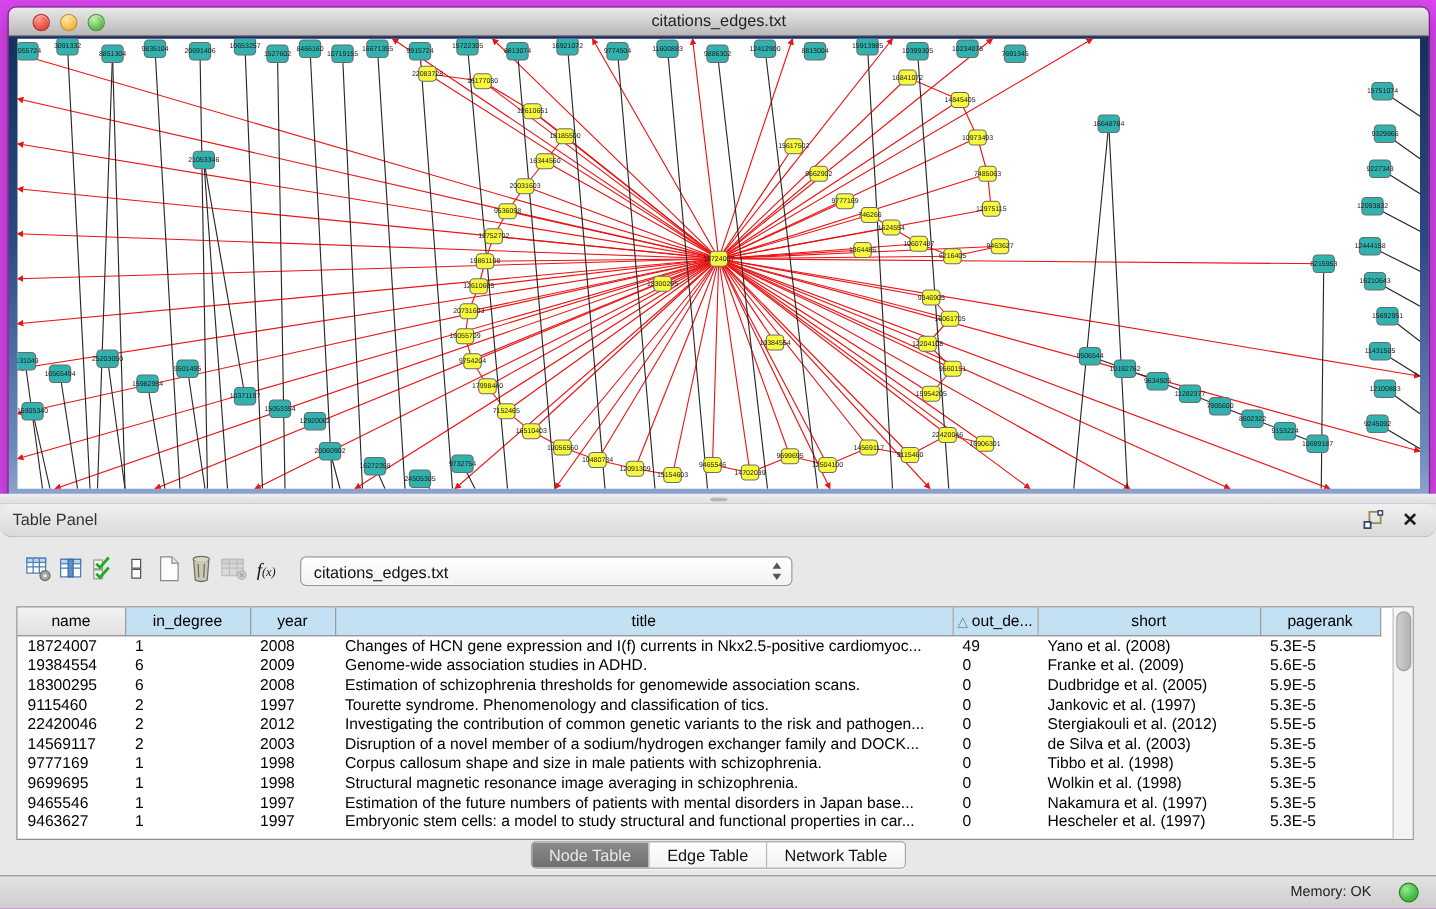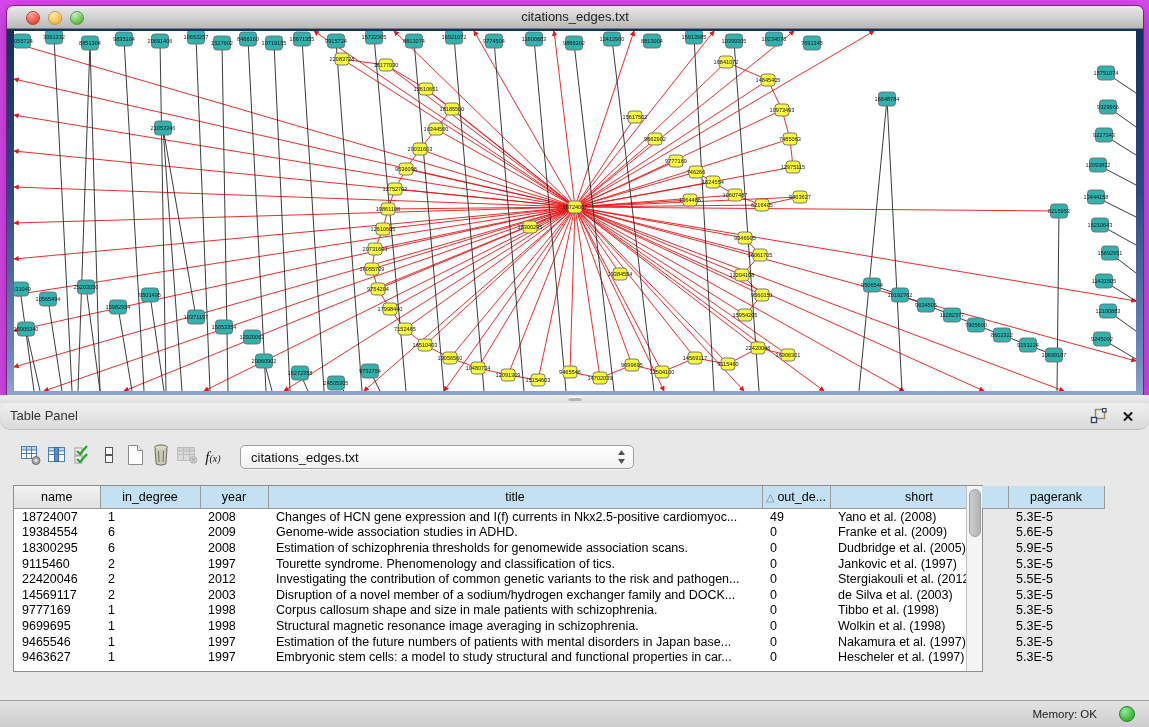--- a/index.html
+++ b/index.html
@@ -38,21 +38,21 @@
   .tool-btn{width:26px;height:26px;display:flex;align-items:center;justify-content:center;}
   .tool-btn.disabled{opacity:.55;}
   .fx{font-size:15px;font-style:italic;color:#111;font-family:"Liberation Serif",serif;}
   .fx small{font-size:10px;}
   .table-select{margin-left:14px;width:392px;height:22px;border:1px solid #9f9f9f;border-radius:5px;
     background:linear-gradient(#ffffff,#f2f2f2);display:flex;align-items:center;position:relative;
     box-shadow:0 1px 0 rgba(255,255,255,.7);}
   .table-select .value{font-size:13px;color:#111;padding-left:10px;}
   .table-select .arrows{position:absolute;right:7px;top:3px;}
 
-  .tbl-wrap{position:absolute;left:13px;top:82px;width:970px;height:187px;background:#fff;
+  .tbl-wrap{position:absolute;left:13px;top:82px;width:1118px;height:187px;background:#fff;
     border:1px solid #8e8e8e;box-sizing:border-box;}
   .tbl-scroll{position:absolute;top:0;right:0;bottom:0;width:15px;background:#f4f4f4;border-left:1px solid #c3c3c3;}
   .tbl-thumb{position:absolute;left:2px;top:3px;width:10px;height:46px;border-radius:6px;
     background:linear-gradient(90deg,#cdcdcd,#b3b3b3);border:1px solid #a0a0a0;}
   table.data{border-collapse:collapse;table-layout:fixed;width:1090px;font-size:12.5px;color:#000;}
   table.data th{height:20px;font-weight:normal;text-align:center;font-size:12.5px;
     background:#c3e1f2;border:1px solid #9b9b9b;border-top:none;overflow:hidden;white-space:nowrap;}
   table.data th.shaded{background:linear-gradient(#f2f2f2,#e2e2e2);}
   table.data th:first-child{border-left:none;}
   table.data td{height:15.6px;padding:0 0 0 8px;white-space:nowrap;overflow:hidden;text-overflow:clip;}
@@ -690,20 +690,25 @@
               <td>Hescheler et al. (1997)</td>
               <td>5.3E-5</td>
             </tr>
           </tbody>
       </table>
       <div class="tbl-scroll">
         <div class="tbl-thumb"></div>
       </div>
     </div>
 
+    <div class="tabs" id="tabs">
+        <div class="tab selected">Node Table</div>
+        <div class="tab">Edge Table</div>
+        <div class="tab">Network Table</div>
+      </div>
   </div>
 
   <div class="statusbar">
     <div class="mem">
       <span class="label">Memory: OK</span>
       <span class="mem-dot"></span>
     </div>
   </div>
 </div>
 

